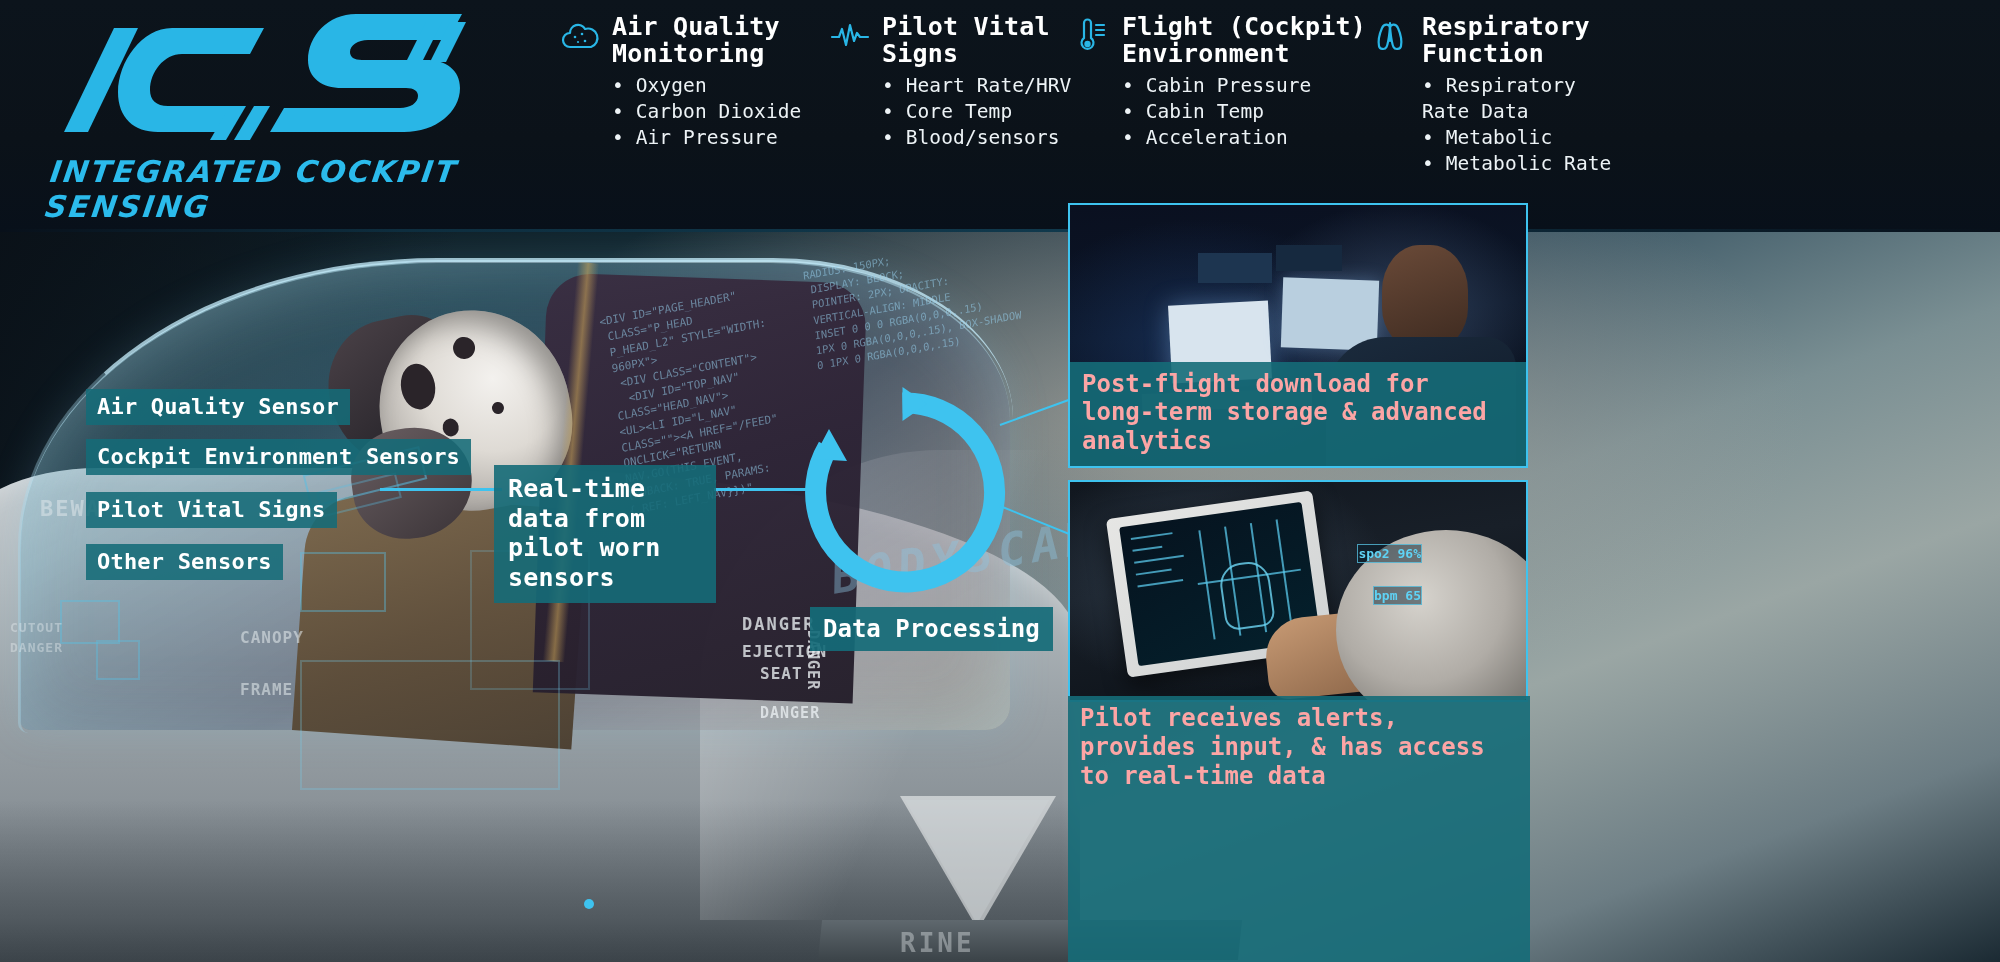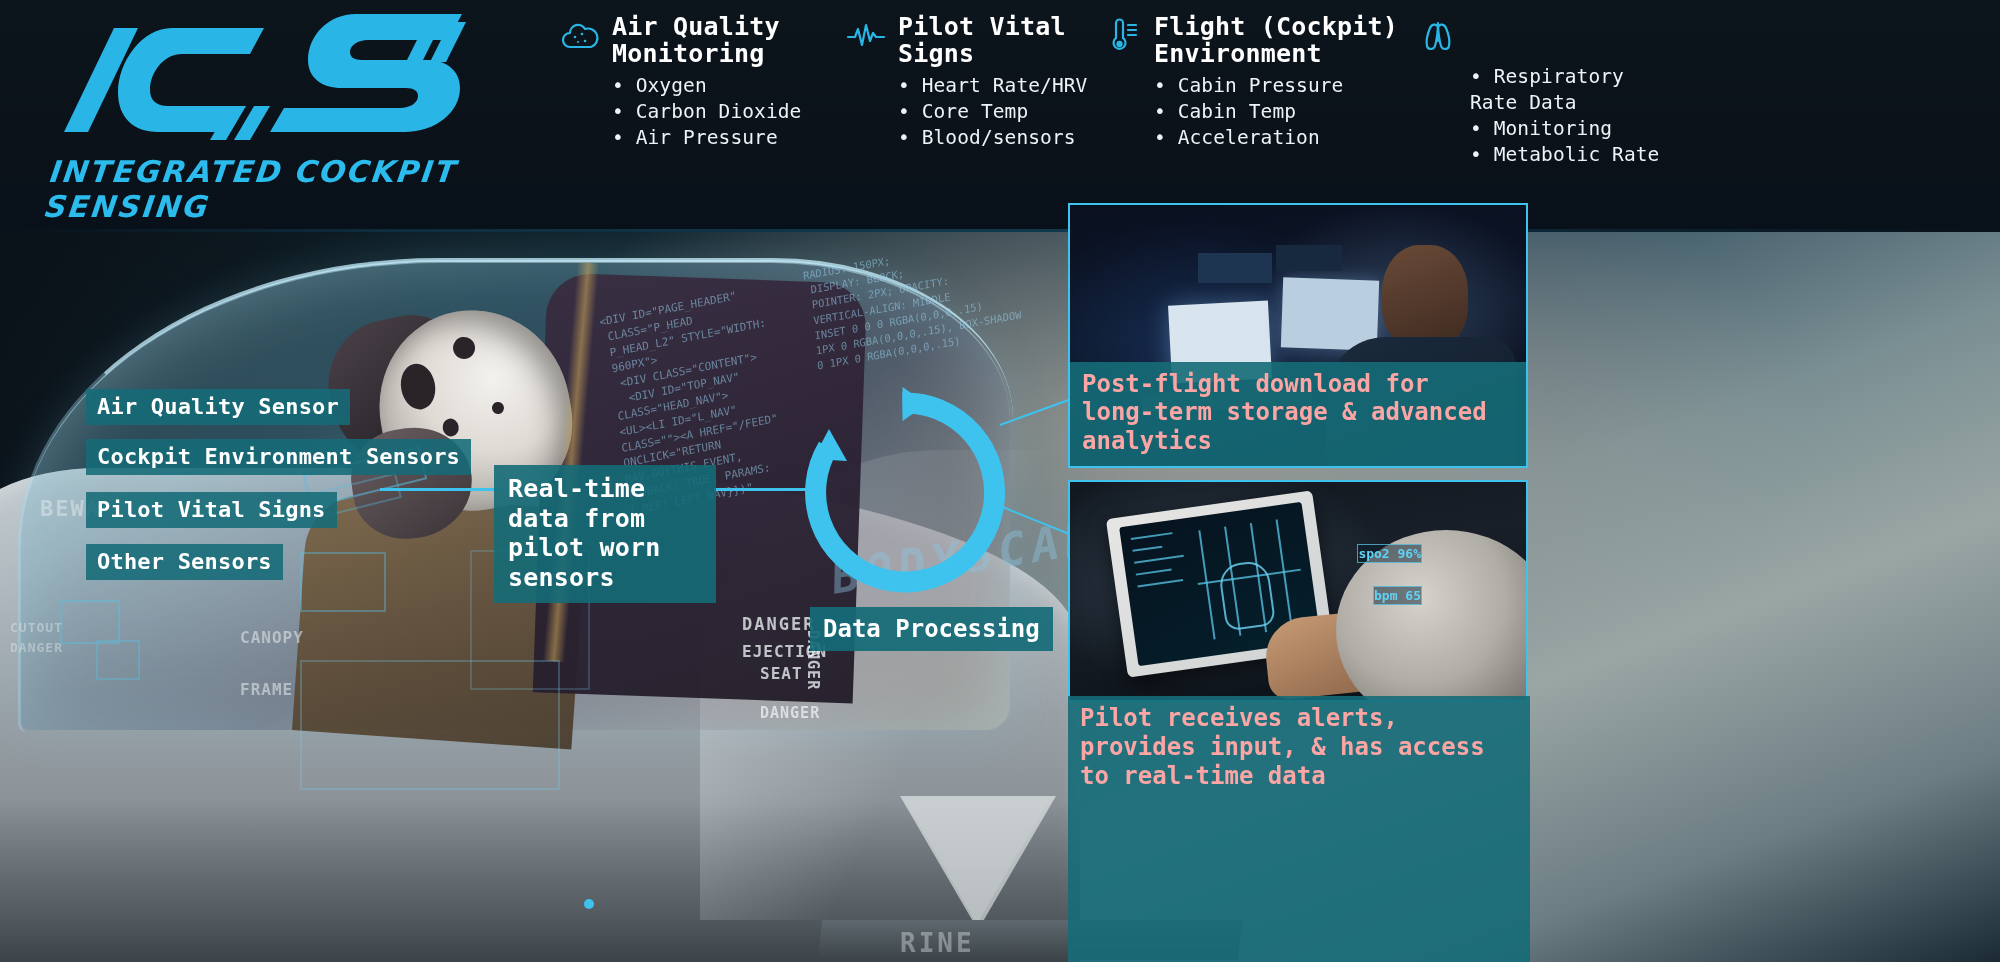--- a/index.html
+++ b/index.html
@@ -27,21 +27,21 @@
   .logo-svg { display:block; }
   .logo-sub {
     margin-top: 4px; margin-left: 26px;
     color:#2bbbec; font-size: 30px; letter-spacing: 2.2px;
     font-style: italic; font-weight: 700;
     font-family: "DejaVu Sans", "Liberation Sans", sans-serif;
     transform: skewX(-8deg);
   }
 
   
-  .cats { position:absolute; left: 560px; top: 14px; display:flex; gap: 16px; width: 1430px; }
+  .cats { position:absolute; left: 560px; top: 14px; display:flex; gap: 0; width: 1430px; }
   .cat { position: relative; padding-left: 0; }
   .cat:nth-child(1){ width: 270px; }
   .cat:nth-child(2){ width: 240px; }
   .cat:nth-child(3){ width: 300px; }
   .cat:nth-child(4){ width: 300px; }
   .cat-head { display:flex; align-items:flex-start; gap: 12px; }
   .cat-icon { flex: 0 0 auto; width: 40px; height: 44px; display:flex; align-items:center; justify-content:center; }
   .cat-title {
     color:#ffffff; font-weight: 700; font-size: 25px; line-height: 1.06;
     letter-spacing: 0.2px;
@@ -535,24 +535,25 @@
 
       <div class="cat">
         <div class="cat-head">
           <span class="cat-icon">
             <svg width="40" height="34" viewBox="0 0 40 34" aria-hidden="true">
               <line x1="20" y1="4" x2="20" y2="22" stroke="#29b6e6" stroke-width="2.2" stroke-linecap="round"></line>
               <path d="M20 9 C20 5 14 4 12 9 C9 16 8 22 9 27 C9.6 30.5 15 31 16.5 28 C18.5 24 19 17 20 9 Z" fill="none" stroke="#29b6e6" stroke-width="2.2" stroke-linejoin="round"></path>
               <path d="M20 9 C20 5 26 4 28 9 C31 16 32 22 31 27 C30.4 30.5 25 31 23.5 28 C21.5 24 21 17 20 9 Z" fill="none" stroke="#29b6e6" stroke-width="2.2" stroke-linejoin="round"></path>
             </svg>
           </span>
+          <span class="cat-title">Respiratory Function</span>
         </div>
         <ul class="cat-list">
           <li class="wrap" style="max-width:190px;">Respiratory Rate Data</li>
-          <li>Monitoring</li>
+          <li>Metabolic</li>
           <li>Metabolic Rate</li>
         </ul>
       </div>
 
     </div>
   </div>
 
 </div>
 
 </body></html>

